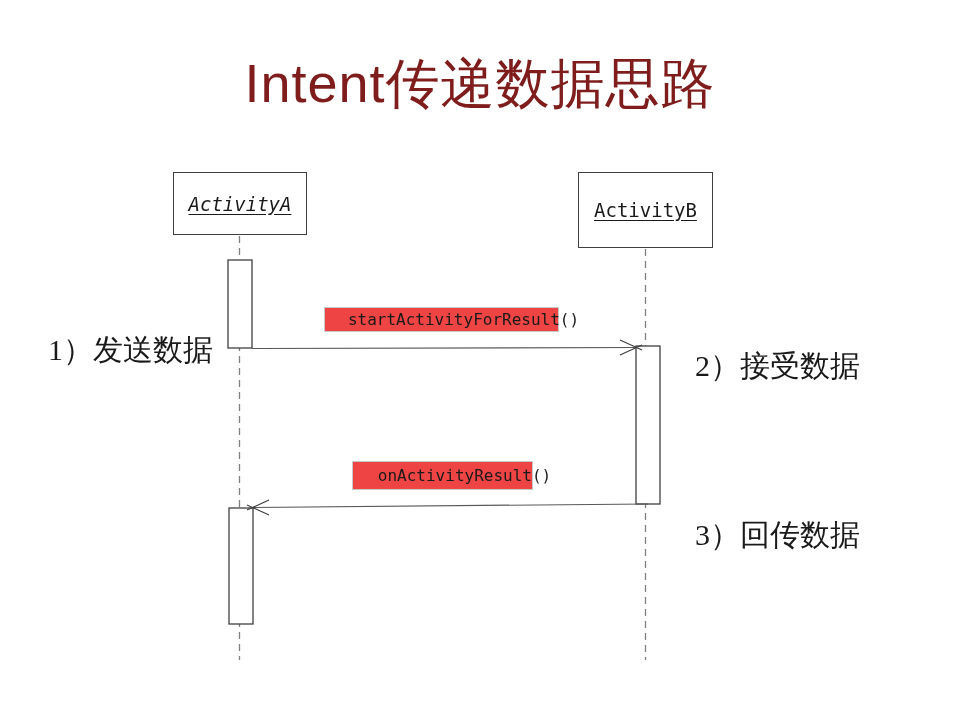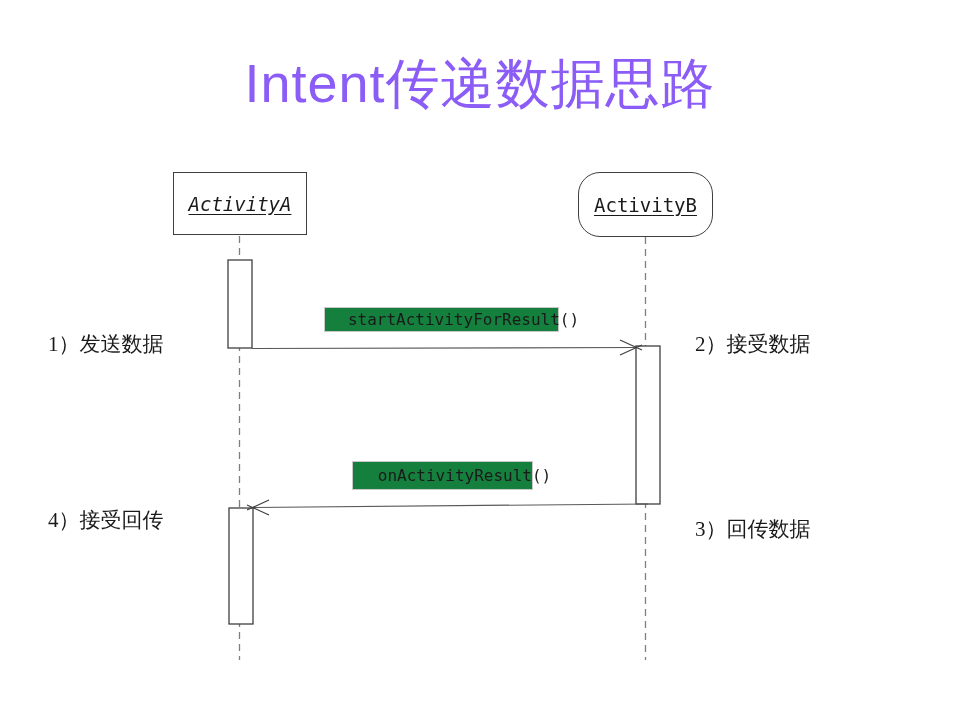--- a/index.html
+++ b/index.html
@@ -2,49 +2,49 @@
 <html><head>
 <meta charset="utf-8">
 <style>
   html,body{margin:0;padding:0;}
   .slide{
     position:relative;width:960px;height:720px;background:#ffffff;
     overflow:hidden;font-family:"Liberation Sans","DejaVu Sans",sans-serif;
   }
   .title{
     position:absolute;left:0;top:48px;width:960px;text-align:center;
-    font-size:54px;color:#8b5cf6;letter-spacing:1px;
+    font-size:54px;color:#7f1d1d;letter-spacing:1px;
     font-family:"Liberation Sans","DejaVu Sans",sans-serif;
   }
   .svg-layer{position:absolute;left:0;top:0;width:960px;height:720px;}
   .actor-box{
     position:absolute;background:#ffffff;border:1.5px solid #3f3f3f;
     display:flex;align-items:center;justify-content:center;box-sizing:border-box;
   }
   .actor-box span{
     font-family:"DejaVu Sans Mono","Liberation Mono",monospace;
     font-size:19px;color:#1a1a1a;text-decoration:underline;
     text-underline-offset:3px;
   }
   .actor-a{left:173px;top:172px;width:134px;height:63px;font-style:italic;}
-  .actor-b{left:578px;top:172px;width:135px;height:65px;border-radius:22px;}
+  .actor-b{left:578px;top:172px;width:135px;height:76px;}
   .msg-label{
-    position:absolute;background:#15803d;border:1px solid #c9c9c9;
+    position:absolute;background:#ef4444;border:1px solid #c9c9c9;
     box-sizing:border-box;display:flex;align-items:center;justify-content:center;
     font-family:"DejaVu Sans Mono","Liberation Mono",monospace;
     font-size:16px;color:#1a1a1a;white-space:nowrap;padding-left:44px;
   }
   .msg-label-1{left:324px;top:307px;width:235px;height:25px;}
   .msg-label-2{left:352px;top:461px;width:181px;height:29px;}
   .note{
     position:absolute;font-family:"Liberation Serif","DejaVu Serif",serif;
-    font-size:21px;color:#1a1a1a;white-space:nowrap;
+    font-size:30px;color:#1a1a1a;white-space:nowrap;
   }
   .note-1{left:48px;top:330px;}
-  .note-2{left:695px;top:330px;}
+  .note-2{left:695px;top:346px;}
   .note-3{left:695px;top:495px;margin-top:20px;}
   .note-4{left:48px;top:506px;}
 </style>
 </head>
 <body>
 
 <div class="slide">
 
   <svg class="svg-layer" width="960" height="720" viewBox="0 0 960 720">
 
@@ -76,15 +76,14 @@
   <div class="actor-box actor-b">
     <span>ActivityB</span>
   </div>
 
   <div class="msg-label msg-label-1">startActivityForResult()</div>
   <div class="msg-label msg-label-2">onActivityResult()</div>
 
   <div class="note note-1">1）发送数据</div>
   <div class="note note-2">2）接受数据</div>
   <div class="note note-3">3）回传数据</div>
-  <div class="note note-4">4）接受回传</div>
 
 </div>
 
 </body></html>

